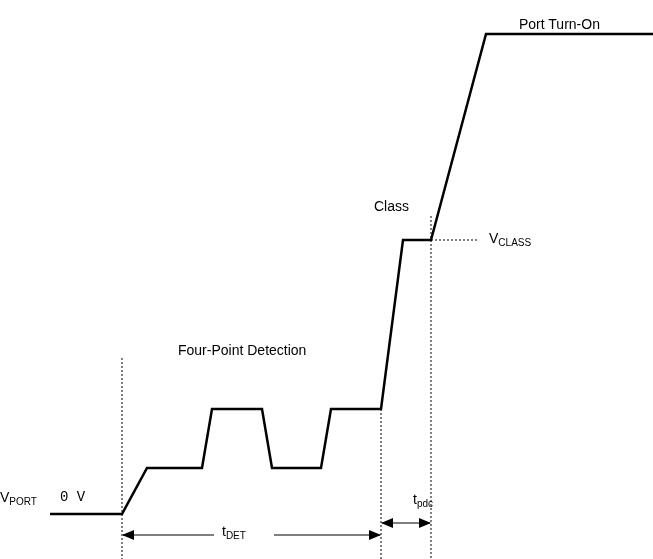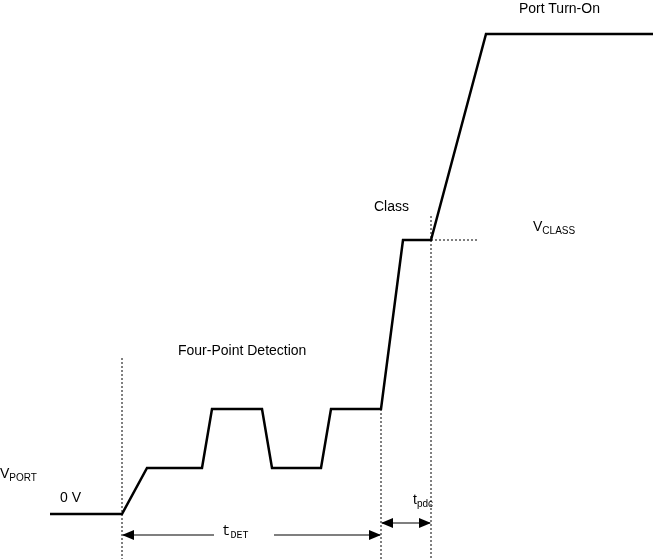--- a/index.html
+++ b/index.html
@@ -25,24 +25,24 @@
   <line x1="381" y1="409" x2="381" y2="559" stroke="#000" stroke-width="1" stroke-dasharray="2,2"></line>
   <line x1="431" y1="216" x2="431" y2="559" stroke="#000" stroke-width="1" stroke-dasharray="2,2"></line>
   <line x1="431" y1="240" x2="478" y2="240" stroke="#000" stroke-width="1" stroke-dasharray="2,2"></line>
 
   <line x1="214" y1="535" x2="123" y2="535" stroke="#000" stroke-width="1.2" marker-end="url(#arr)"></line>
   <line x1="274" y1="535" x2="380" y2="535" stroke="#000" stroke-width="1.2" marker-end="url(#arr)"></line>
 
   <line x1="382" y1="523" x2="430" y2="523" stroke="#000" stroke-width="1.2" marker-start="url(#arr)" marker-end="url(#arr)"></line>
 </svg>
 
-<div class="lbl" style="left:519px; top:1px;">Port Turn-On</div>
+<div class="lbl" style="left:519px; top:17px;">Port Turn-On</div>
 <div class="lbl" style="left:374px; top:199px;">Class</div>
 <div class="lbl" style="left:178px; top:343px;">Four-Point Detection</div>
-<div class="lbl" style="left:60px; top:490px;">0 V</div>
+<div class="lbl" style="left:60px; top:490px;font-family:Liberation Mono, monospace;">0 V</div>
 
-<div class="lbl" style="left:0px; top:466px;"><span>V</span><span class="sub">PORT</span></div>
+<div class="lbl" style="left:0px; top:490px;"><span>V</span><span class="sub">PORT</span></div>
 
-<div class="lbl" style="left:489px; top:219px;margin-left:44px;"><span>V</span><span class="sub">CLASS</span></div>
+<div class="lbl" style="left:489px; top:231px;"><span>V</span><span class="sub">CLASS</span></div>
 
-<div class="lbl" style="left:222px; top:524px;font-family:Liberation Mono, monospace;"><span>t</span><span class="sub">DET</span></div>
+<div class="lbl" style="left:222px; top:524px;"><span>t</span><span class="sub">DET</span></div>
 
 <div class="lbl" style="left:394px; top:492px;margin-left:19px;"><span>t</span><span class="sub">pdc</span></div>
 
 </body></html>

